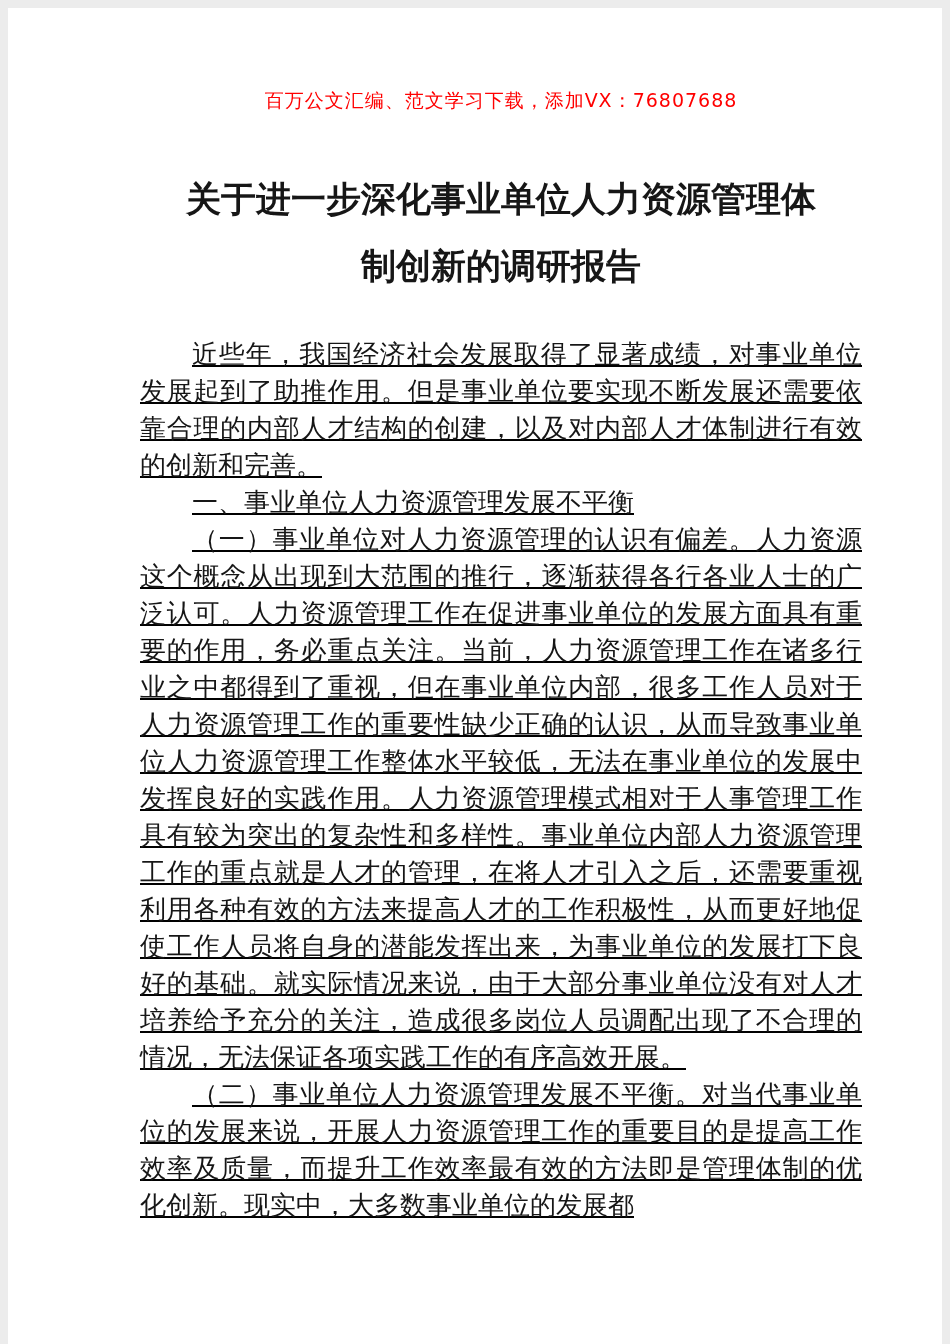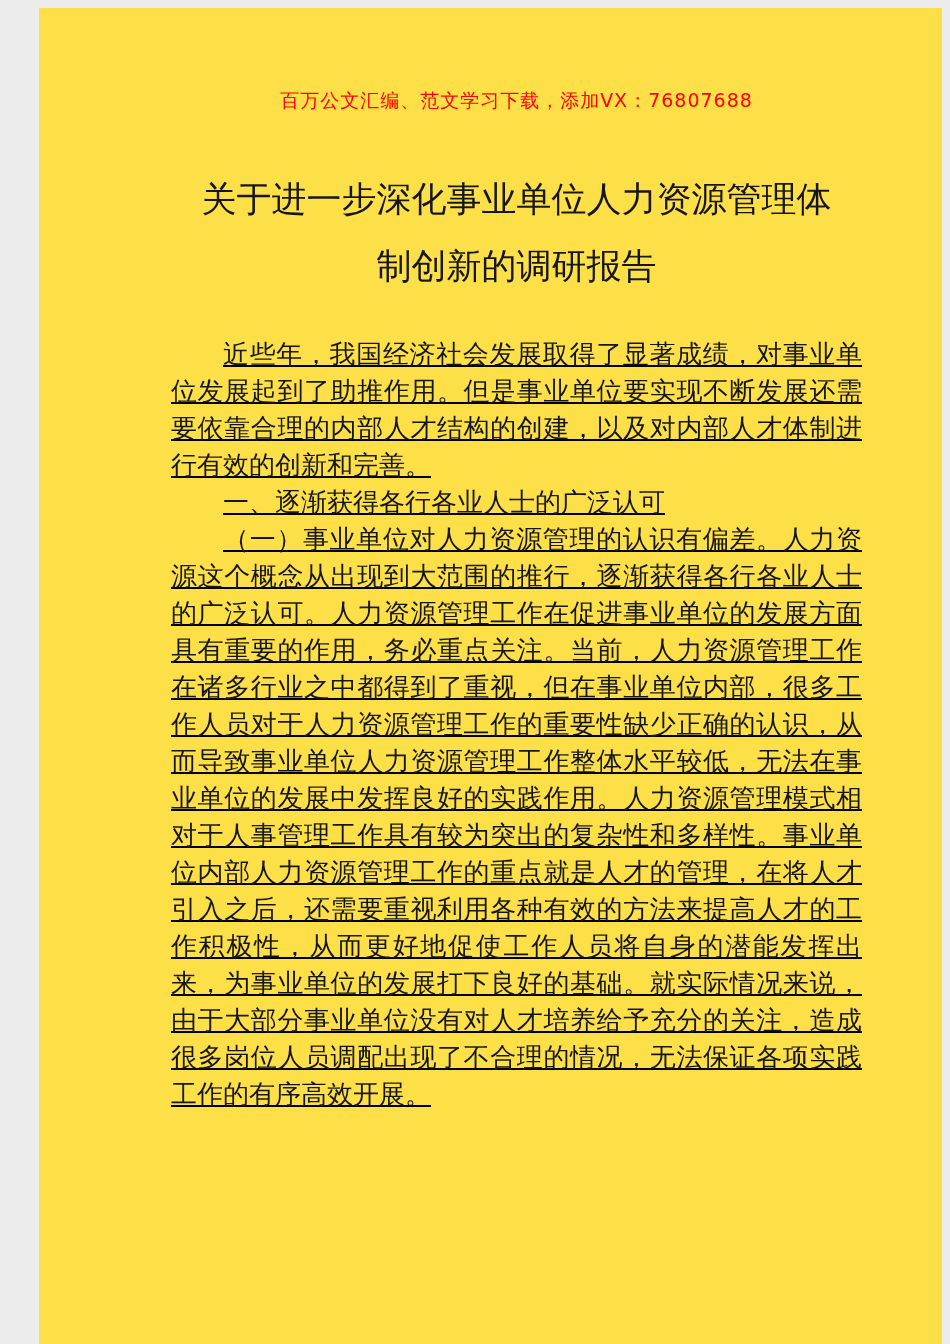--- a/index.html
+++ b/index.html
@@ -16,37 +16,36 @@
     height: 1344px;
     background: #ececec;
     overflow: hidden;
   }
   .page {
     position: absolute;
     left: 8px;
     top: 8px;
     right: 8px;
     bottom: 0;
-    background: #fde047;
+    background: #ffffff;
     padding: 78px 80px 40px 132px;
-    margin-left: 31px;
   }
   .watermark {
     text-align: center;
     font-size: 19px;
     line-height: 28px;
     color: #ff0000;
     letter-spacing: 1px;
   }
   .title {
     width: 640px;
     margin: 52px auto 0 auto;
     font-size: 35px;
     line-height: 67px;
-    font-weight: 400;
+    font-weight: 700;
     text-align: center;
     color: #161616;
   }
   .body {
     margin-top: 36px;
     text-decoration: underline;
   }
   .body p {
     margin: 0;
     font-size: 26px;
@@ -62,18 +61,19 @@
 
 <div class="canvas">
   <div class="page">
 
     <div class="watermark">百万公文汇编、范文学习下载，添加VX：76807688</div>
 
     <h1 class="title">关于进一步深化事业单位人力资源管理体制创新的调研报告</h1>
 
     <div class="body">
       <p>近些年，我国经济社会发展取得了显著成绩，对事业单位发展起到了助推作用。但是事业单位要实现不断发展还需要依靠合理的内部人才结构的创建，以及对内部人才体制进行有效的创新和完善。</p>
-      <p>一、逐渐获得各行各业人士的广泛认可</p>
+      <p>一、事业单位人力资源管理发展不平衡</p>
       <p>（一）事业单位对人力资源管理的认识有偏差。人力资源这个概念从出现到大范围的推行，逐渐获得各行各业人士的广泛认可。人力资源管理工作在促进事业单位的发展方面具有重要的作用，务必重点关注。当前，人力资源管理工作在诸多行业之中都得到了重视，但在事业单位内部，很多工作人员对于人力资源管理工作的重要性缺少正确的认识，从而导致事业单位人力资源管理工作整体水平较低，无法在事业单位的发展中发挥良好的实践作用。人力资源管理模式相对于人事管理工作具有较为突出的复杂性和多样性。事业单位内部人力资源管理工作的重点就是人才的管理，在将人才引入之后，还需要重视利用各种有效的方法来提高人才的工作积极性，从而更好地促使工作人员将自身的潜能发挥出来，为事业单位的发展打下良好的基础。就实际情况来说，由于大部分事业单位没有对人才培养给予充分的关注，造成很多岗位人员调配出现了不合理的情况，无法保证各项实践工作的有序高效开展。</p>
+      <p>（二）事业单位人力资源管理发展不平衡。对当代事业单位的发展来说，开展人力资源管理工作的重要目的是提高工作效率及质量，而提升工作效率最有效的方法即是管理体制的优化创新。现实中，大多数事业单位的发展都</p>
     </div>
 
   </div>
 </div>
 
 </body></html>

